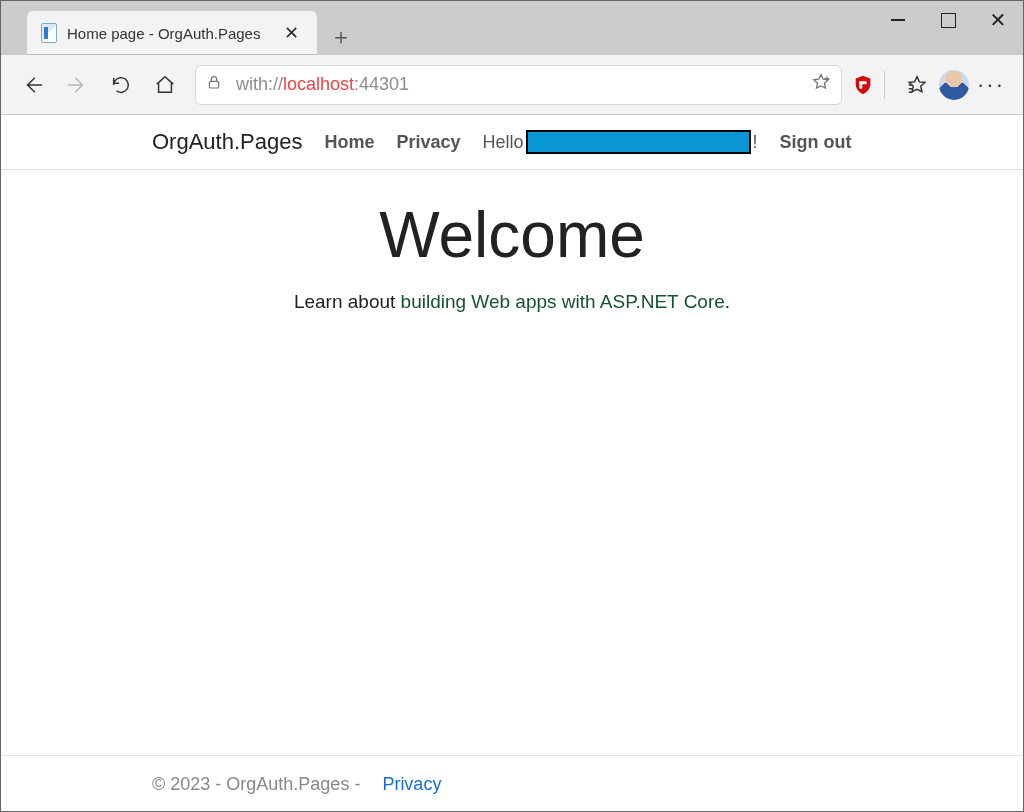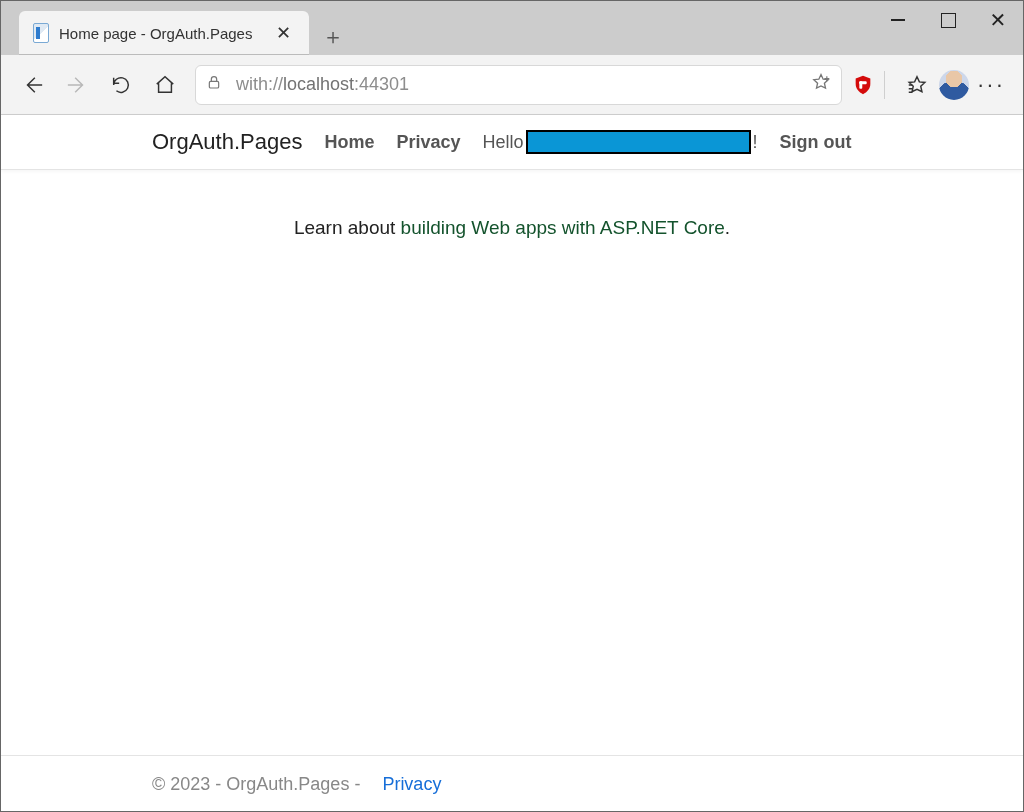--- a/index.html
+++ b/index.html
@@ -19,21 +19,21 @@
   .titlebar {
     height: 54px;
     background: #ccc;
     display:flex;
     align-items:flex-start;
     position:relative;
   }
   .tabstrip {
     display:flex;
     align-items:flex-end;
-    padding-left:18px;
+    padding-left:26px;
     height:100%;
     flex:1;
   }
   .tab {
     display:flex;
     align-items:center;
     height:44px;
     margin-top:10px;
     background:#f3f3f3;
     border-top-left-radius:6px;
@@ -115,21 +115,21 @@
     border-radius:6px;
     display:flex;
     align-items:center;
     padding:0 10px;
     color:#555;
     font-size:18px;
   }
   .addressbar .lock{ color:#777; margin-right:14px;}
   .addressbar .url{ flex:1; white-space:nowrap; overflow:hidden;}
   .addressbar .url .dim{ color:#8d8d8d;}
-  .addressbar .url .dark{ color:#737373;}
+  .addressbar .url .dark{ color:#ef4444;}
   .addressbar .star{ color:#777;}
   .vsep{ width:1px; height:28px; background:#cfcfcf; margin:0 10px;}
   .ublock{
     width:22px; height:22px;
     position:relative;
     cursor:pointer;
   }
   .ublock svg{ width:22px; height:22px;}
   .avatar{
     width:30px; height:30px; border-radius:50%;
@@ -279,20 +279,21 @@
       <span class="hello-wrap">
         <span>Hello</span>
         <span class="redacted"></span>
         <span>!</span>
       </span>
       <span class="navlink">Sign out</span>
     </div>
   </header>
 
   <main class="site-main">
+    <h1 class="welcome">Welcome</h1>
     <p class="lead">
       <span>Learn about </span><a>building Web apps with ASP.NET Core</a><span>.</span>
     </p>
   </main>
 
   <footer class="site-footer">
     <div class="container">
       <span>© 2023 - OrgAuth.Pages - </span>
       <a>Privacy</a>
     </div>

